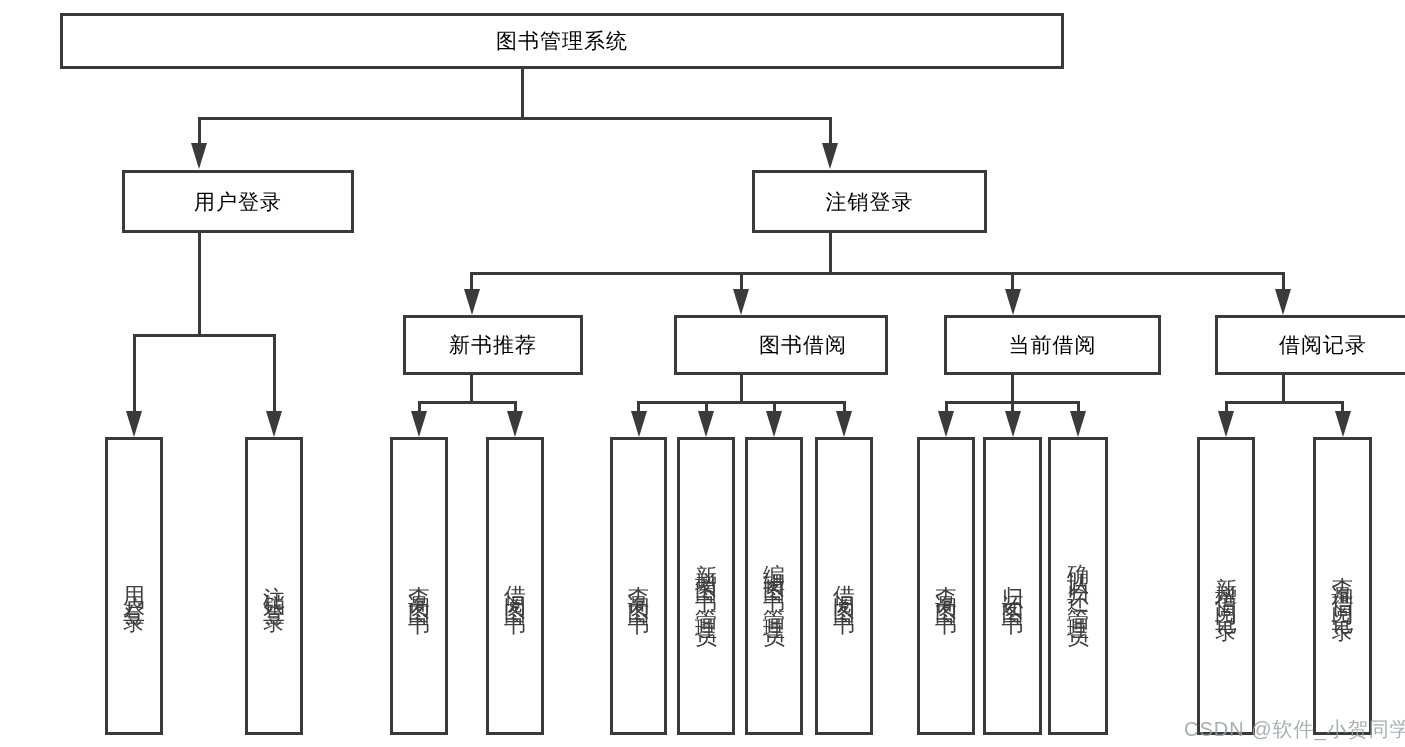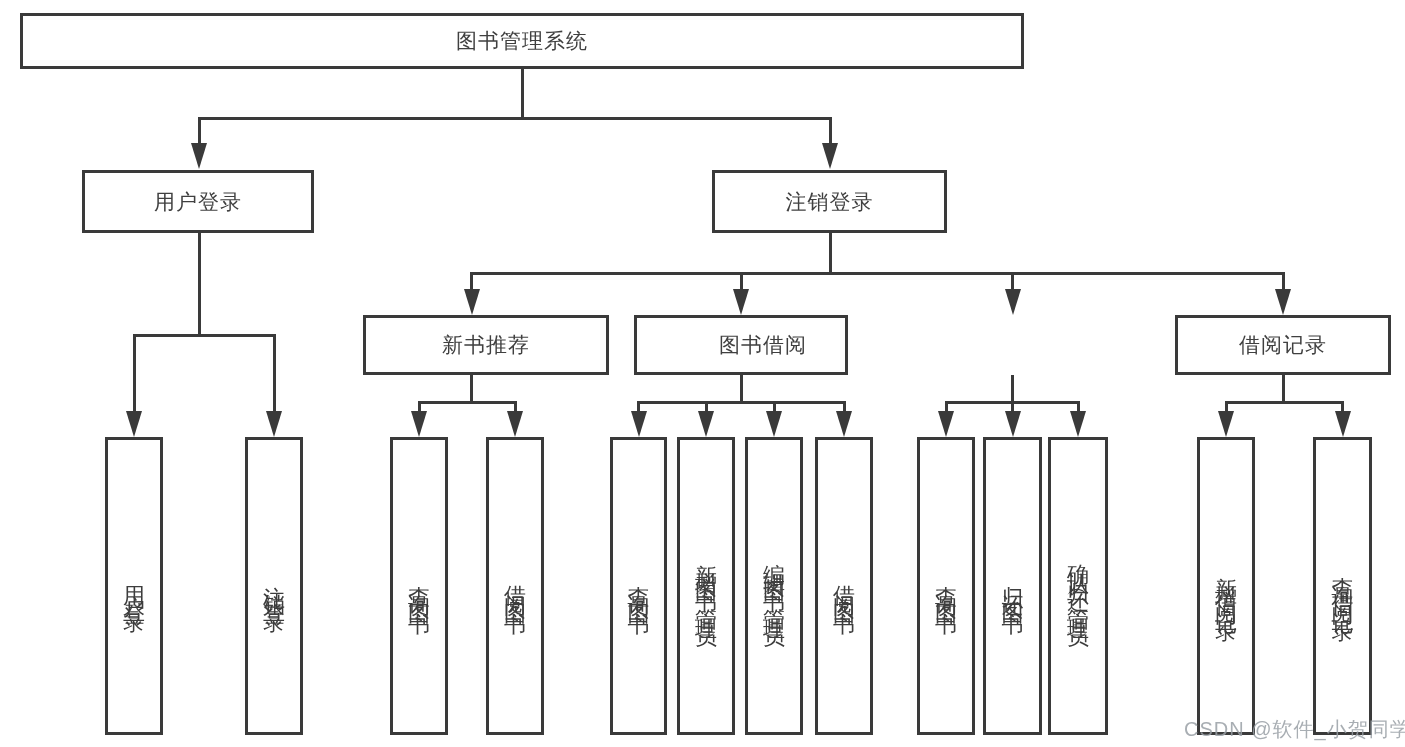--- a/index.html
+++ b/index.html
@@ -9,24 +9,25 @@
     background:#ffffff;
     font-family:"Liberation Sans","DejaVu Sans",sans-serif;
     overflow:hidden;
   }
   .node{
     position:absolute;
     box-sizing:border-box;
     border:3px solid #3a3a3a;
     background:#ffffff;
     display:flex;align-items:center;justify-content:center;
-    color:#404040;
+    color:#000000;
     font-size:21px;
     letter-spacing:1px;
     z-index:2;
+    margin-left:40px;
   }
   .leaf{
     position:absolute;
     box-sizing:border-box;
     border:3px solid #3a3a3a;
     background:#ffffff;
     display:flex;align-items:center;justify-content:center;
     color:#3d3d3d;
     z-index:2;
   }
@@ -65,25 +66,28 @@
     <span>图书管理系统</span>
   </div>
 
   <div class="node" style="left:82px;top:170px;width:232px;height:63px;">
     <span>用户登录</span>
   </div>
   <div class="node" style="left:712px;top:170px;width:235px;height:63px;">
     <span>注销登录</span>
   </div>
 
-  <div class="node" style="left:363px;top:315px;width:246px;height:60px;">
+  <div class="node" style="left:363px;top:315px;width:180px;height:60px;">
     <span>新书推荐</span>
   </div>
   <div class="node" style="left:634px;top:315px;width:214px;height:60px;padding-left:44px;">
     <span>图书借阅</span>
+  </div>
+  <div class="node" style="left:904px;top:315px;width:217px;height:60px;">
+    <span>当前借阅</span>
   </div>
   <div class="node" style="left:1175px;top:315px;width:216px;height:60px;">
     <span>借阅记录</span>
   </div>
 
   <div class="leaf" style="left:105px;top:437px;width:58px;height:298px;">
     <span>用户登录</span>
   </div>
   <div class="leaf" style="left:245px;top:437px;width:58px;height:298px;">
     <span>注销登录</span>

